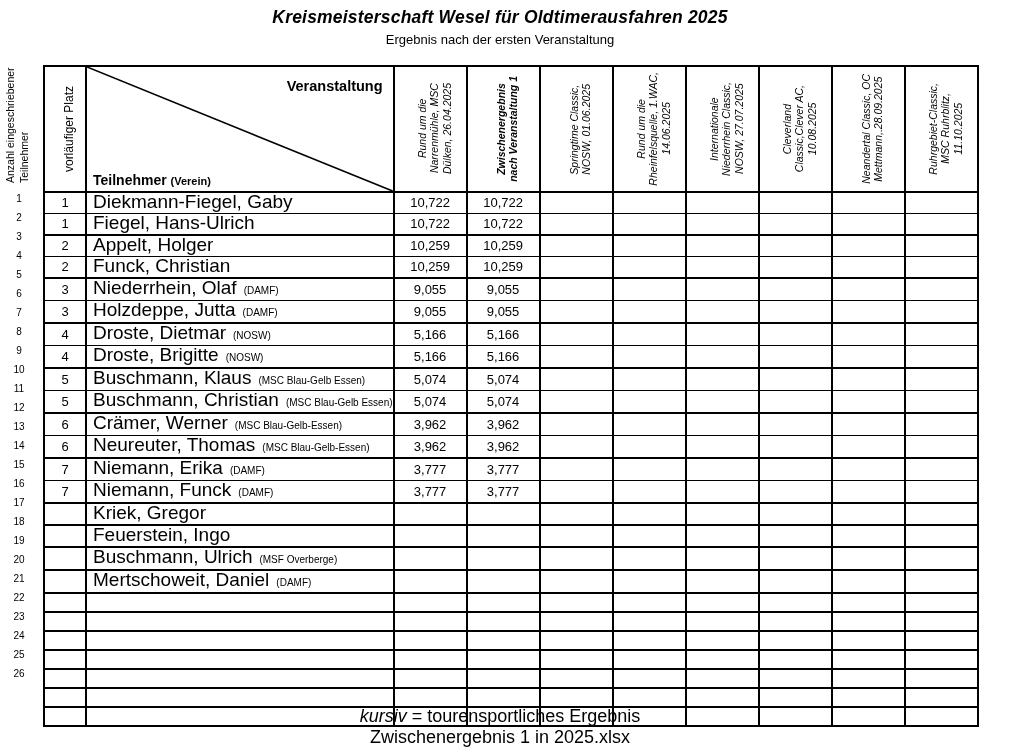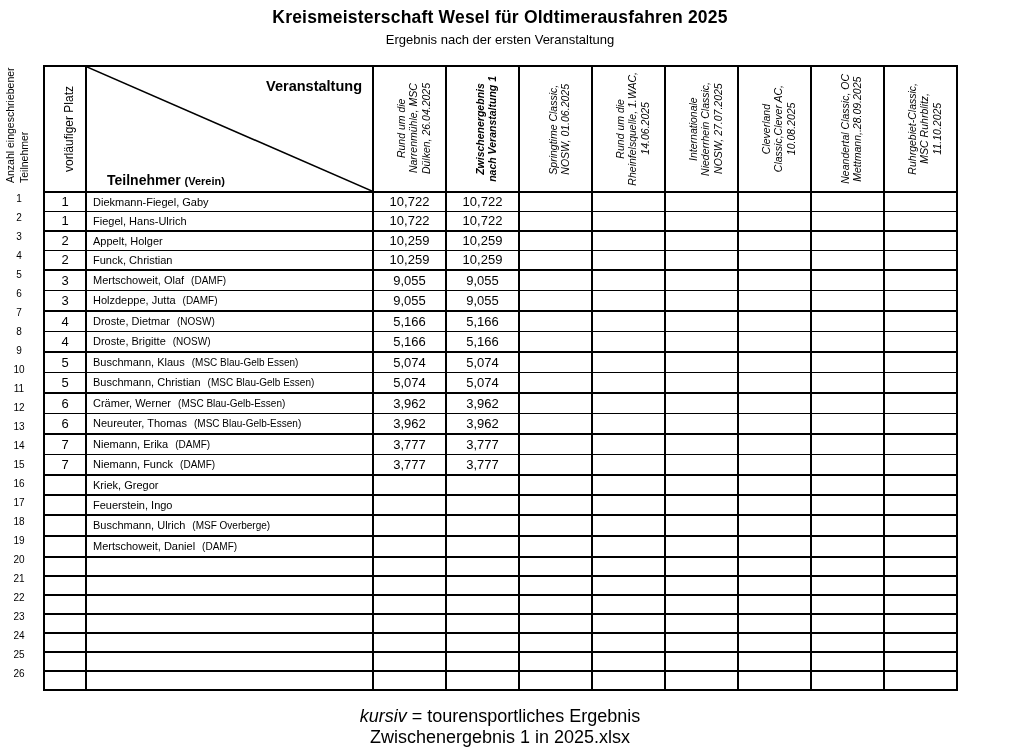--- a/index.html
+++ b/index.html
@@ -2,21 +2,21 @@
 <html><head>
 <meta charset="utf-8">
 <style>
   * { margin:0; padding:0; box-sizing:border-box; }
   html,body { width:1024px; height:752px; background:#fff; color:#000;
               font-family:"Liberation Sans", sans-serif; }
   .page { position:relative; width:1024px; height:752px; background:#fff; overflow:hidden; }
 
   
   .titlewrap { position:absolute; left:0; top:7px; width:1000px; text-align:center; }
-  .title { font-size:17.5px; font-weight:bold; letter-spacing:.2px; }
+  .title { font-size:17.5px; font-weight:bold; letter-spacing:.2px;font-style:italic; }
   .subtitle { font-size:13px; margin-top:4px; }
 
   
   .rot { writing-mode:vertical-rl; transform:rotate(180deg); white-space:pre-line;
          text-align:center; line-height:1.18; }
   .rot.start { text-align:left; }
 
   
   .pagelabel { position:absolute; left:3px; top:67px; height:116px; width:34px;
                display:flex; align-items:center; }
@@ -34,28 +34,28 @@
   thead th { border-bottom:2px solid #000; height:124px; vertical-align:middle;padding-left:8px; }
   .rotwrap { display:flex; align-items:center; justify-content:center;
              width:100%; height:124px; }
   .platz-h .rot { font-size:12px; font-weight:normal; }
   .evtext { font-style:italic; font-size:10.5px; font-weight:normal; }
   .evtext.boldtext { font-weight:bold; }
 
   .diagcell { position:relative; }
   .diagcell svg { position:absolute; left:0; top:0; width:100%; height:100%; display:block; }
   .ver-label { position:absolute; top:11px; right:10px; font-weight:bold; font-size:14.5px; }
-  .teil-label { position:absolute; bottom:3px; left:20px; font-weight:bold; font-size:14px; }
+  .teil-label { position:absolute; bottom:3px; left:6px; font-weight:bold; font-size:14px; }
   .teil-label .verein { font-size:11px; }
 
   tbody tr { height:19px; }
   tbody td { height:19px; line-height:18px; font-size:13px; overflow:hidden; }
   td.platz { text-align:center; }
   td.name { text-align:left; padding-left:6px; white-space:nowrap; }
-  td.name .nm { font-size:11px; }
+  td.name .nm { font-size:19px; }
   td.name .club { font-size:10px; margin-left:7px; }
   td.val { text-align:center; }
   td.val.it { }
   tr.grp td { border-bottom-width:2px; }
 
   
   .footer-legend { position:absolute; left:0; top:706px; width:1000px; text-align:center;
                    font-size:18px; line-height:21px; }
   .footer-legend .kursiv { font-style:italic; }
   .footer-right { position:absolute; right:16px; top:747px; text-align:right;
@@ -234,21 +234,21 @@
           <td class="val it">10,259</td>
           <td class="val it"></td>
           <td class="val it"></td>
           <td class="val it"></td>
           <td class="val it"></td>
           <td class="val it"></td>
           <td class="val it"></td>
         </tr>
         <tr>
           <td class="platz">3</td>
-          <td class="name"><span class="nm">Mertschoweit, Olaf</span><span class="club">(DAMF)</span></td>
+          <td class="name"><span class="nm">Niederrhein, Olaf</span><span class="club">(DAMF)</span></td>
           <td class="val">9,055</td>
           <td class="val">9,055</td>
           <td class="val"></td>
           <td class="val"></td>
           <td class="val"></td>
           <td class="val"></td>
           <td class="val"></td>
           <td class="val"></td>
         </tr>
         <tr class="grp">

